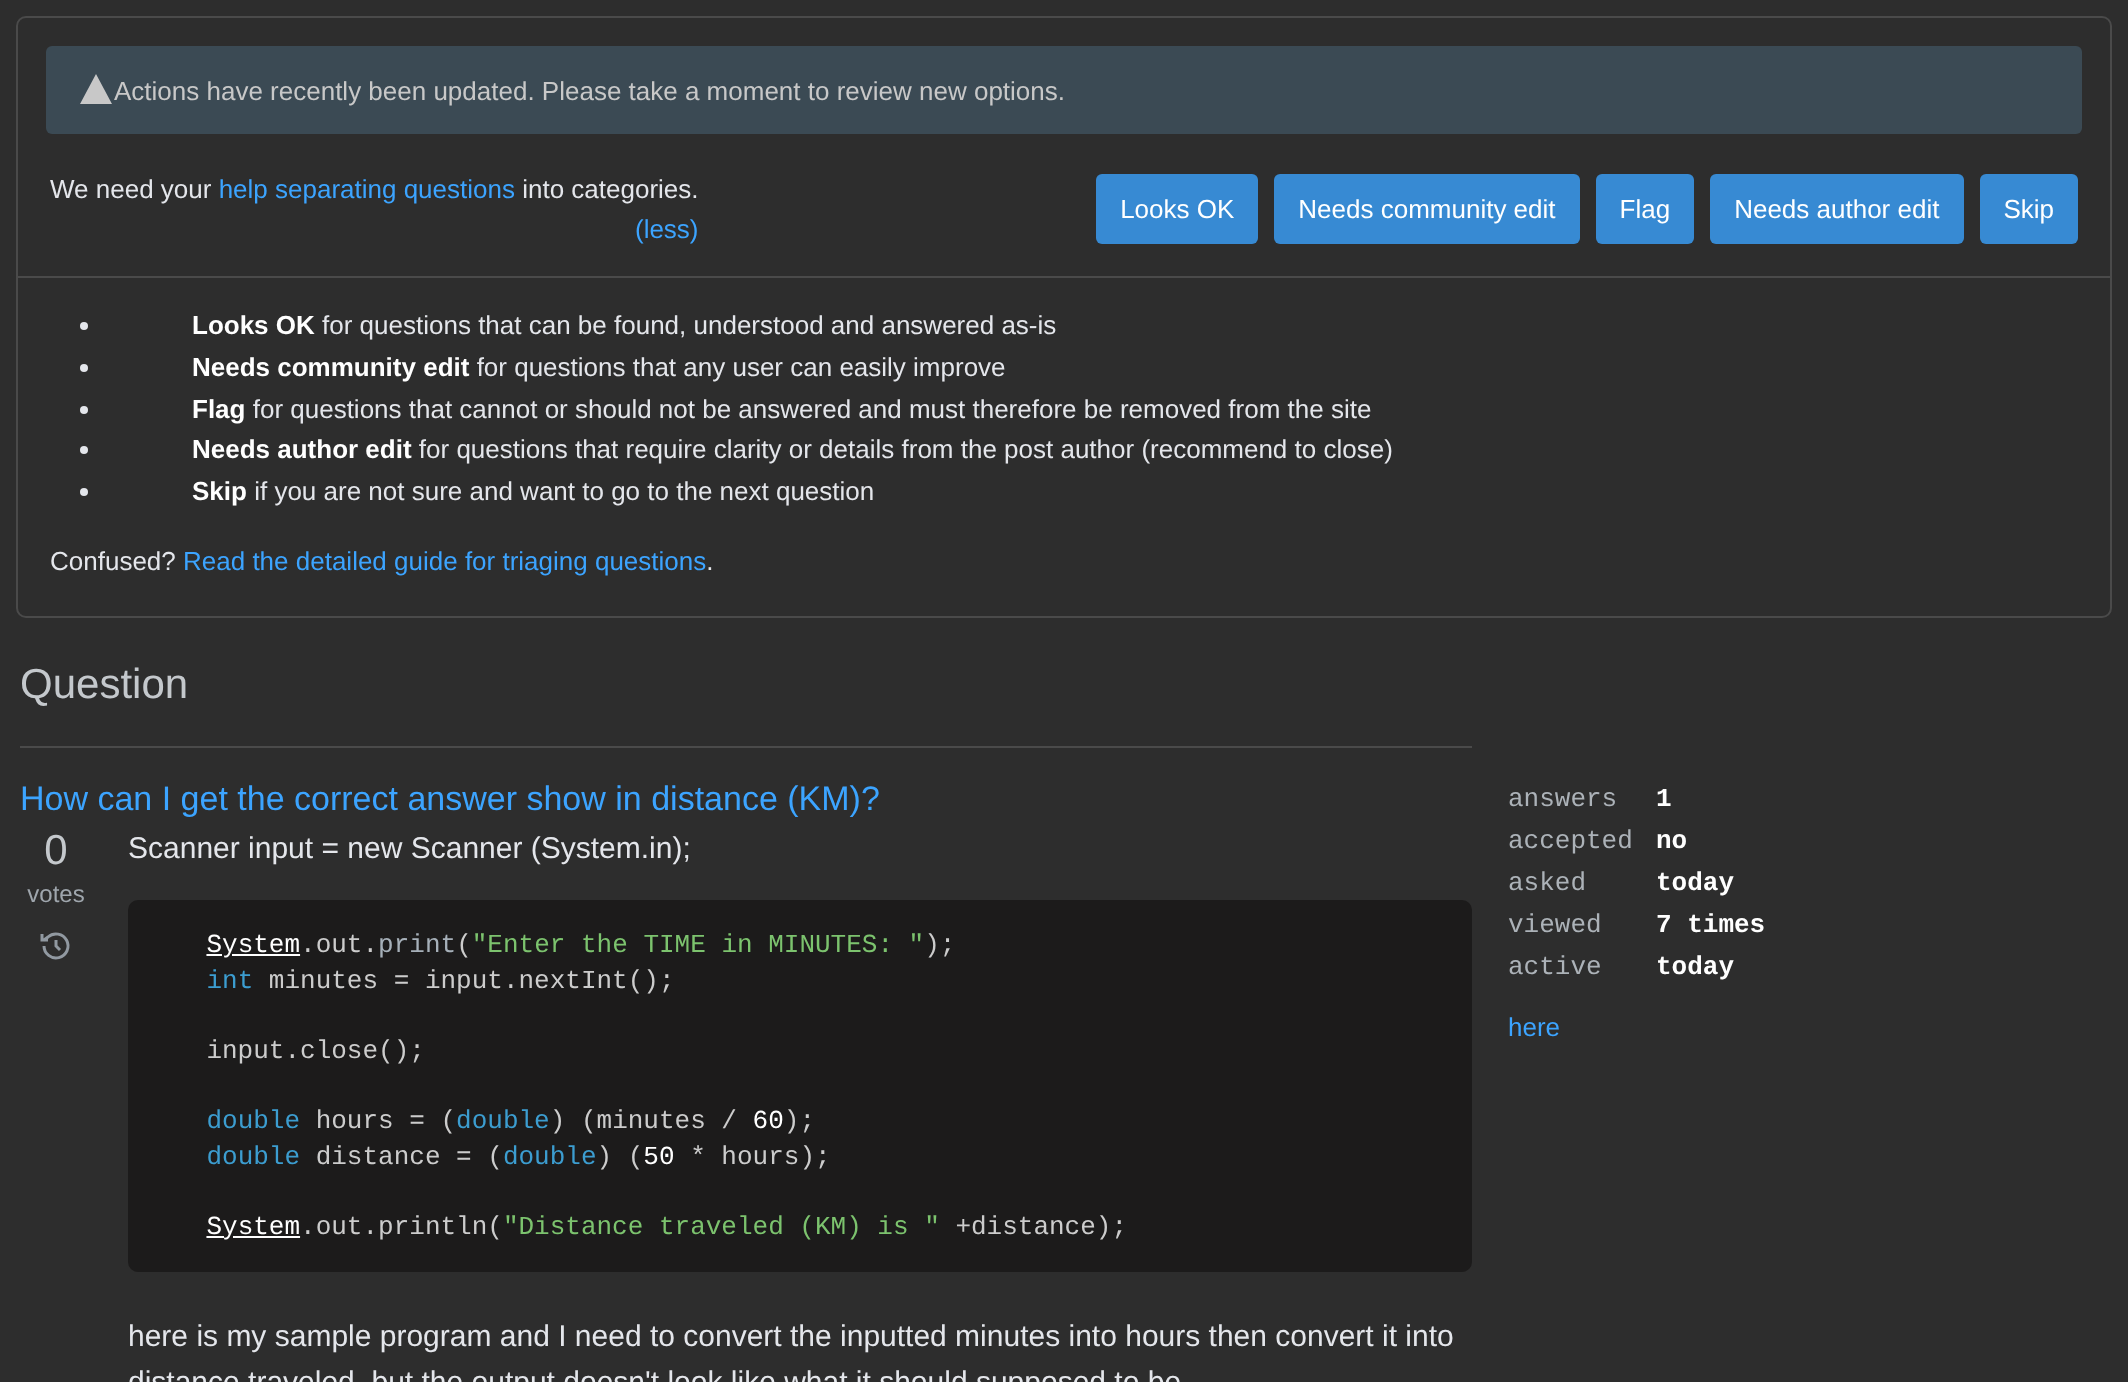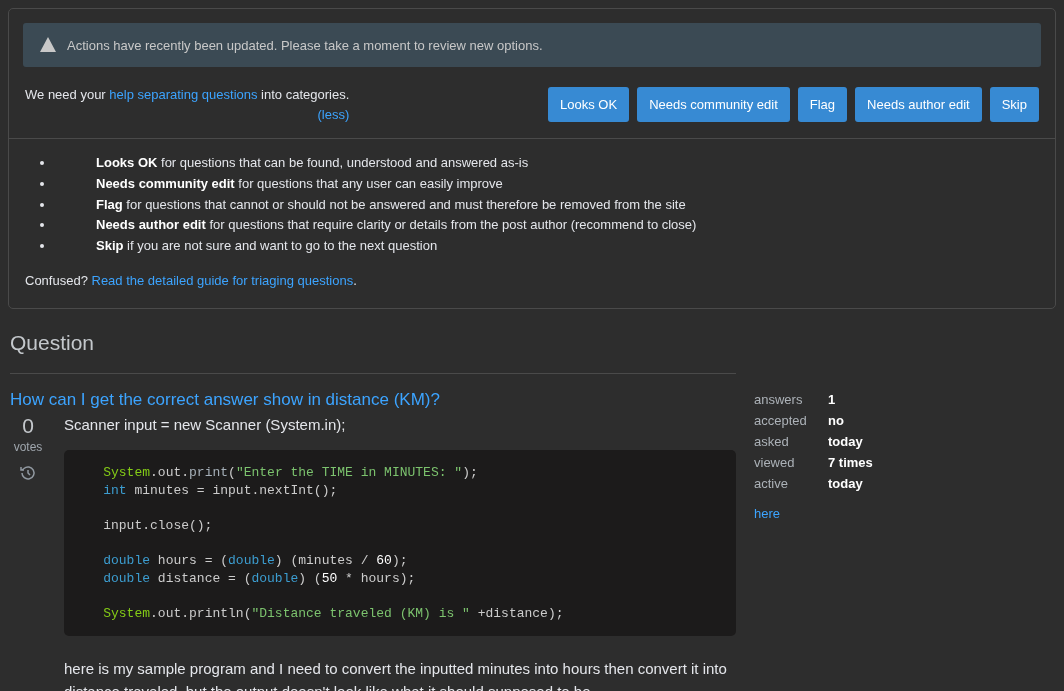--- a/index.html
+++ b/index.html
@@ -18,21 +18,20 @@
     margin: 8px 8px 0 8px;
     background: #2d2d2d;
   }
   .notice-bar {
     background: #3b4a54;
     border-radius: 3px;
     margin: 14px;
     padding: 13px 16px;
     display: flex;
     align-items: center;
-    gap: 10px;
     color: #c8c8c8;
   }
   .notice-bar svg { flex-shrink: 0; }
   .help-row {
     display: flex;
     justify-content: space-between;
     align-items: center;
     padding: 4px 16px 14px 16px;
   }
   .help-text { line-height: 1.5; text-align: right; }
@@ -95,28 +94,28 @@
     border-radius: 5px;
     padding: 14px 8px;
     font-family: Consolas, "Courier New", monospace;
     font-size: 13px;
     line-height: 1.35;
     white-space: pre;
     overflow-x: auto;
     margin-bottom: 22px;
     color: #ccc;
   }
-  .tok-obj { color: #84cc16; }
+  .tok-obj { color: #ffffff; text-decoration: underline; }
   .tok-mtd { color: #a6b0b9; }
   .tok-str { color: #7cc36e; }
   .tok-kw  { color: #3c9dd0; }
   .tok-num { color: #ffffff; }
 
   .stats-table { width: 290px; border-collapse: collapse; }
-  .stats-table td { padding: 3px 0; font-size: 13px; }
+  .stats-table td { padding: 3px 0; font-size: 13px; font-family: Liberation Mono, monospace; }
   .stats-table td.lbl { color: #acb2b8; width: 74px; }
   .stats-table td.val { color: #fff; font-weight: 700; }
   .side-link { display: block; margin-top: 12px; color: #3ca4ff; text-decoration: none; font-size: 13px; cursor: pointer; }
 </style>
 </head>
 <body>
 
 <div class="panel">
   <div class="notice-bar">
     <svg width="18" height="18" viewBox="0 0 18 18" fill="#c8c8c8">

